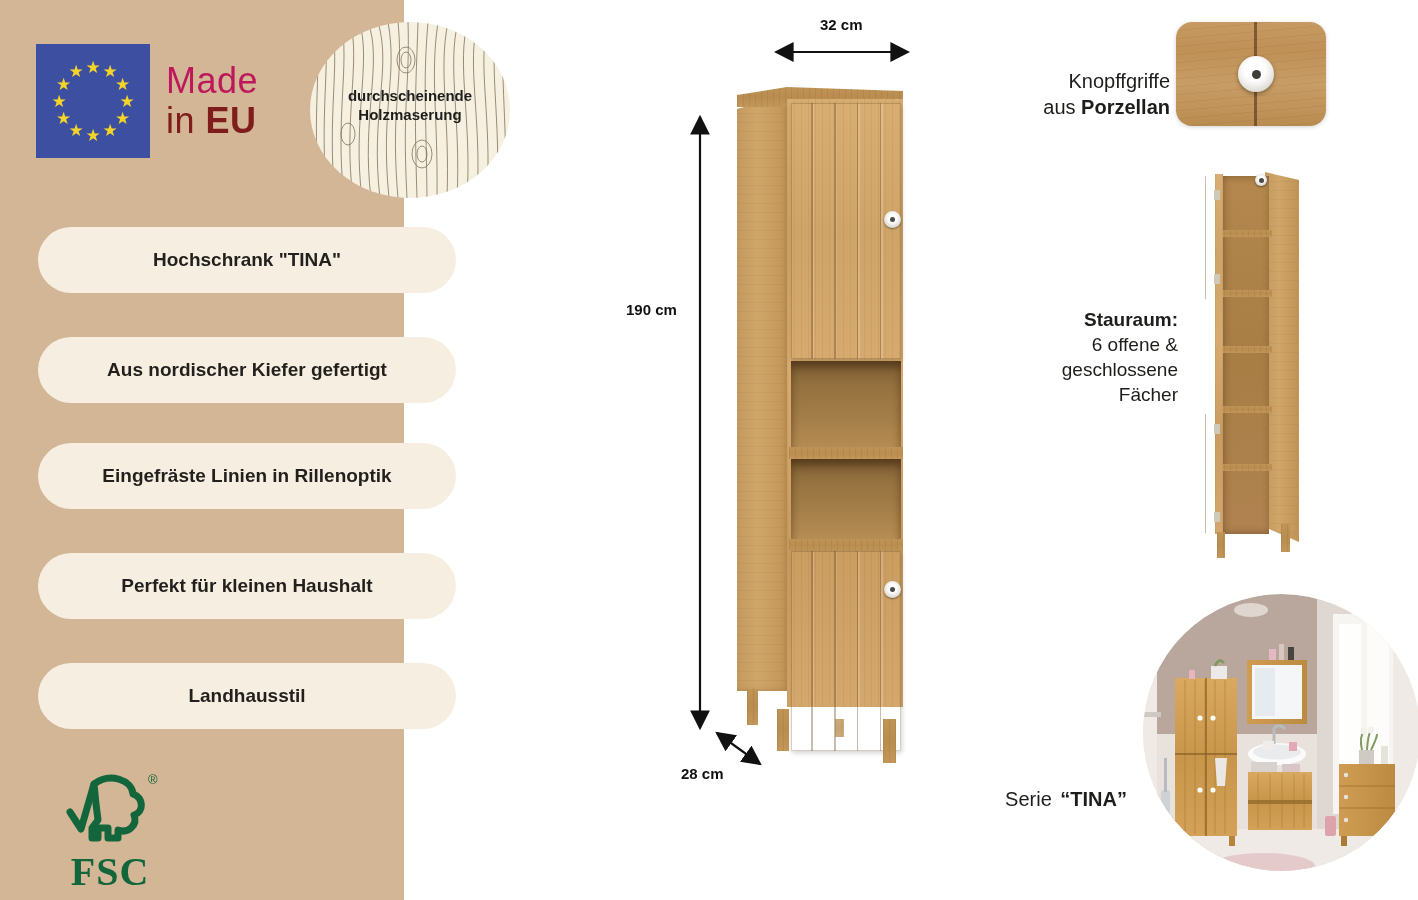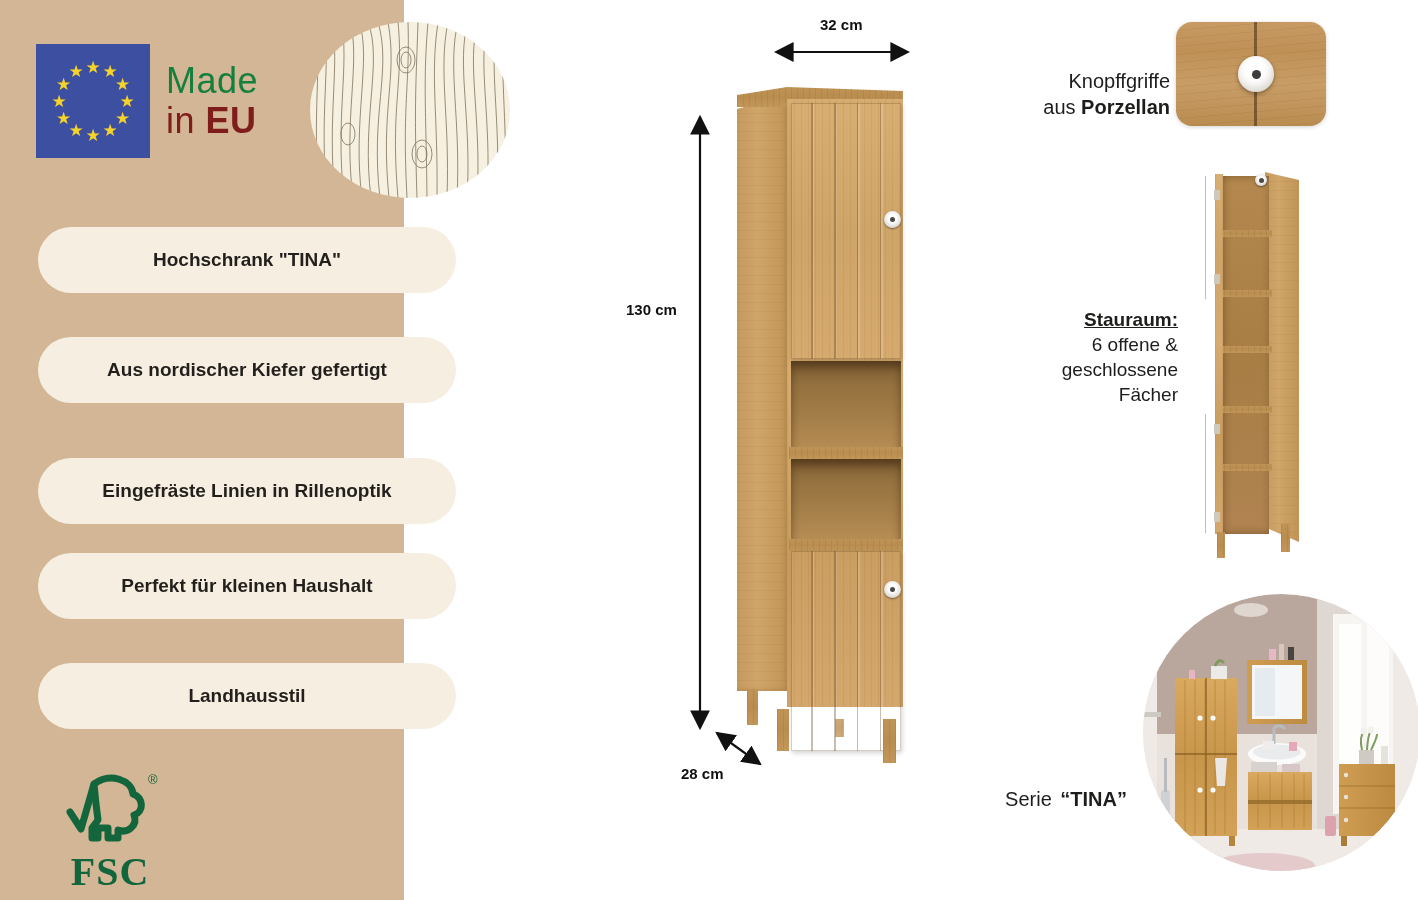--- a/index.html
+++ b/index.html
@@ -8,39 +8,39 @@
 
   
   #tan-panel{position:absolute;left:0;top:0;width:404px;height:900px;background:#d3b695;}
 
   
   #eu-badge{position:absolute;left:36px;top:44px;display:flex;align-items:center;gap:16px;}
   #eu-flag{width:114px;height:114px;background:#3c4fa0;position:relative;display:block;}
   #eu-flag .star{position:absolute;width:15px;height:15px;color:#f5d328;font-size:17px;line-height:15px;
                  text-align:center;}
   #eu-words{line-height:1.0;}
-  #eu-words .l1{font-size:36px;font-weight:300;letter-spacing:.5px;color:#15803d;}
+  #eu-words .l1{font-size:36px;font-weight:300;letter-spacing:.5px;color:#be185d;}
   #eu-words .l2{font-size:36px;font-weight:300;letter-spacing:.5px;color:#7f1d1d;margin-top:4px;}
   #eu-words .l2 b{font-weight:800;}
 
   
   #grain-circle{position:absolute;left:310px;top:22px;width:200px;height:176px;border-radius:50%;
                 overflow:hidden;background:#f6f0e0;}
   #grain-circle svg{position:absolute;left:0;top:0;}
   #grain-text{position:absolute;left:0;top:64px;width:200px;text-align:center;
               font-size:15px;font-weight:700;line-height:1.28;color:#1d1d1b;}
 
   
   .pill{position:absolute;left:38px;background:#f6efe1;border-radius:38px;height:66px;
         display:flex;align-items:center;justify-content:center;
         font-size:19px;font-weight:700;color:#231f1c;text-align:center;padding:0 14px;
         box-sizing:border-box;}
   #pill-0{top:227px;width:418px;}
   #pill-1{top:337px;width:418px;}
-  #pill-2{top:443px;width:418px;margin-top:15px;}
+  #pill-2{top:443px;width:418px;}
   #pill-3{top:553px;width:418px;}
   #pill-4{top:663px;width:418px;}
 
   
   #fsc{position:absolute;left:50px;top:768px;width:120px;height:118px;}
   #fsc .fsc-text{position:absolute;left:0;top:80px;width:120px;text-align:center;
                  font-family:"Liberation Serif","DejaVu Serif",serif;
                  font-size:40px;font-weight:700;color:#13653c;letter-spacing:1px;}
 
   
@@ -82,21 +82,21 @@
   #knob-photo .bigknob:after{content:"";position:absolute;left:50%;top:50%;width:9px;height:9px;
         margin:-4.5px 0 0 -4.5px;border-radius:50%;background:#3f3d39;}
   #knob-caption{position:absolute;left:1000px;top:68px;width:170px;text-align:right;
                 font-size:20px;line-height:1.3;color:#1d1d1b;}
   #knob-caption b{font-weight:800;}
 
   #open-cabinet{position:absolute;left:1185px;top:168px;width:135px;height:390px;}
 
   #stauraum{position:absolute;left:1010px;top:307px;width:168px;text-align:right;
             font-size:19px;line-height:1.32;color:#1d1d1b;}
-  #stauraum .hd{font-weight:800;display:block;text-decoration:underline;}
+  #stauraum .hd{font-weight:800;display:block;}
 
   #room-photo{position:absolute;left:1143px;top:594px;width:277px;height:277px;border-radius:50%;
               overflow:hidden;background:#efe9e6;}
 
   
   #series-caption{position:absolute;left:710px;top:785px;width:420px;text-align:right;
                   font-size:20px;line-height:1.45;color:#1d1d1b;}
   #series-caption .hl{position:relative;font-weight:800;display:inline-block;padding:0 3px;}
   #series-caption .hl:before{content:"";position:absolute;left:-4px;bottom:-3px;right:-8px;height:16px;
       background:#ece1cd;border-radius:3px 9px 4px 10px;z-index:-1;transform:rotate(-.6deg);}
@@ -152,20 +152,24 @@
       <path d="M178 0 C167 42 182 96 177 176"></path>
       <path d="M188 0 C178 44 191 94 187 176"></path>
       <path d="M196 0 C188 46 198 92 195 176"></path>
       <ellipse cx="96" cy="38" rx="9" ry="13"></ellipse>
       <ellipse cx="96" cy="38" rx="5" ry="8"></ellipse>
       <ellipse cx="112" cy="132" rx="10" ry="14"></ellipse>
       <ellipse cx="112" cy="132" rx="5" ry="8"></ellipse>
       <ellipse cx="38" cy="112" rx="7" ry="11"></ellipse>
     </g>
   </svg>
+  <div id="grain-text">
+    <span>durchscheinende</span><br>
+    <span>Holzmaserung</span>
+  </div>
 </div>
 
 <div class="pill" id="pill-0">Hochschrank "TINA"</div>
 <div class="pill" id="pill-1">Aus nordischer Kiefer gefertigt</div>
 <div class="pill" id="pill-2">Eingefräste Linien in Rillenoptik</div>
 <div class="pill" id="pill-3">Perfekt für kleinen Haushalt</div>
 <div class="pill" id="pill-4">Landhausstil</div>
 
 <div id="fsc">
   <svg width="120" height="84" viewBox="0 0 120 84">
@@ -189,21 +193,21 @@
     </marker>
   </defs>
 
   <line x1="776" y1="52" x2="908" y2="52" stroke="#111" stroke-width="2.2" marker-start="url(#ahs)" marker-end="url(#ah)"></line>
 
   <line x1="700" y1="117" x2="700" y2="728" stroke="#111" stroke-width="2.2" marker-start="url(#ahs)" marker-end="url(#ah)"></line>
 
   <line x1="717" y1="733" x2="760" y2="764" stroke="#111" stroke-width="2.2" marker-start="url(#ahs)" marker-end="url(#ah)"></line>
 </svg>
 <div class="dim-label" style="left:820px;top:16px;">32 cm</div>
-<div class="dim-label" style="left:626px;top:301px;">130 cm</div>
+<div class="dim-label" style="left:626px;top:301px;">190 cm</div>
 <div class="dim-label" style="left:681px;top:765px;">28 cm</div>
 
 <div id="cabinet-main">
 
   <div class="wood-side" style="position:absolute;left:2px;top:22px;width:52px;height:596px;
               clip-path:polygon(0 14px,100% 0,100% 100%,0 100%);box-shadow:inset -3px 0 6px rgba(80,50,15,.18);"></div>
 
   <div class="wood-d" style="position:absolute;left:2px;top:14px;width:166px;height:20px;
               clip-path:polygon(0 8px,50px 0,100% 4px,100% 16px,52px 20px,0 20px);"></div>
 

